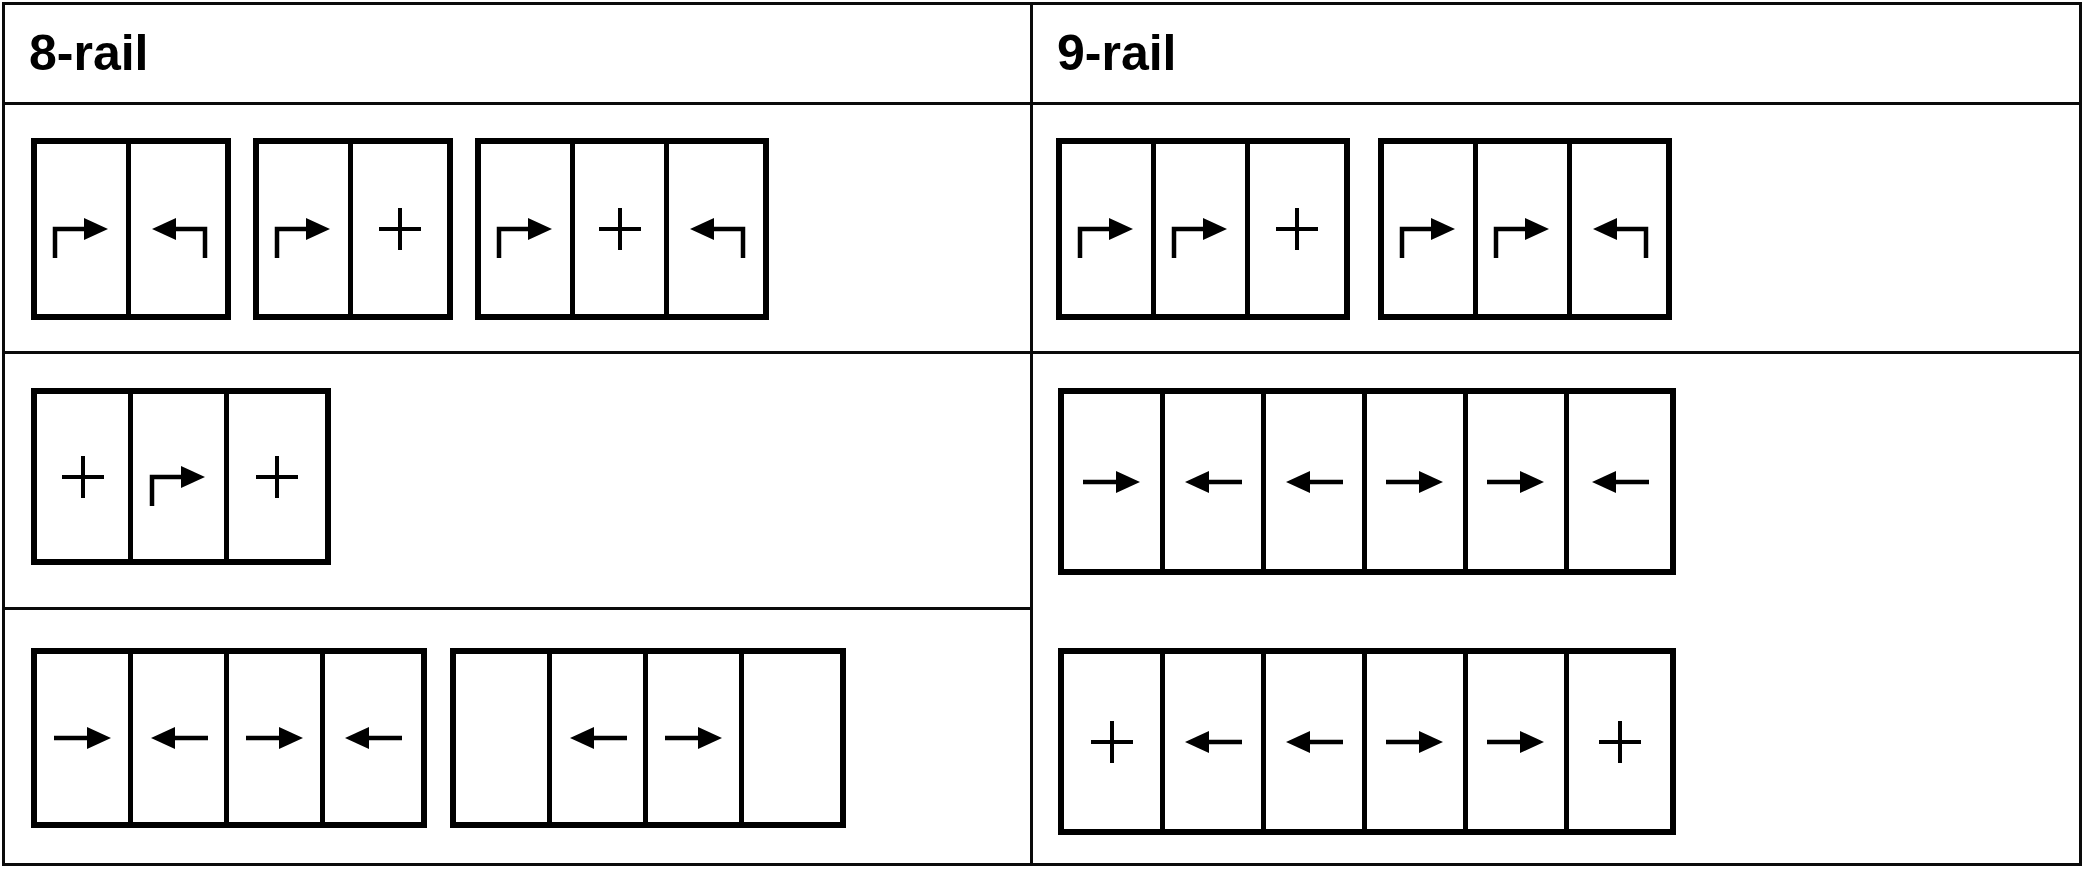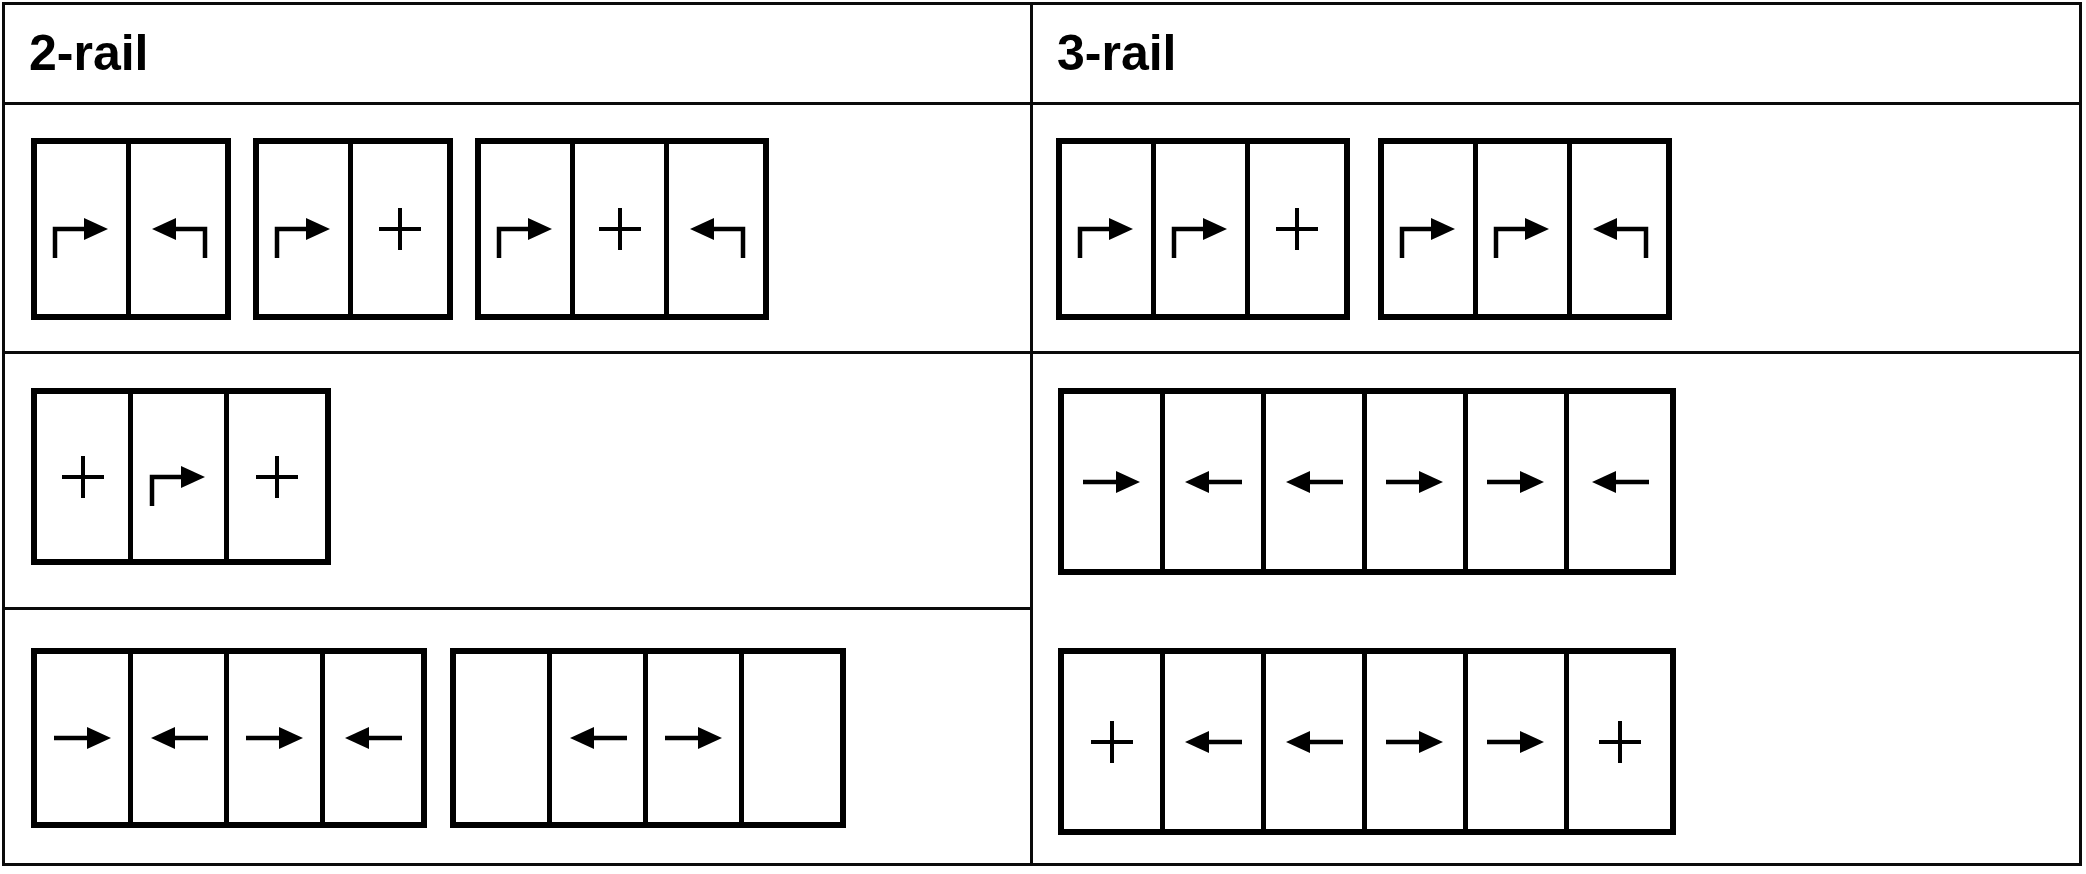--- a/index.html
+++ b/index.html
@@ -83,21 +83,21 @@
   .col-right .rowtall .panel   { width: 101px; }
 
   svg.glyph { display: block; }
 </style>
 </head>
 <body>
 
 <div class="table">
   <div class="col col-left">
     <div class="cell header-cell">
-      <span>2-rail</span>
+      <span>8-rail</span>
     </div>
     <div class="cell row1">
         <div class="diagram">
           <div class="panel">
             <svg viewBox="0 0 68 64" width="68" height="64" class="glyph">
               <path d="M7 61 L7 32 L36 32" fill="none" stroke="#000000" stroke-width="4.5"></path>
               <polygon points="36,21 60,32 36,43" fill="#000000"></polygon>
             </svg>
           </div>
           <div class="panel">
@@ -204,21 +204,21 @@
               <path d="M5 32 L38 32" fill="none" stroke="#000000" stroke-width="4.5"></path>
               <polygon points="38,21 62,32 38,43" fill="#000000"></polygon>
             </svg>
           </div>
           <div class="panel"></div>
         </div>
       </div>
   </div>
   <div class="col col-right">
     <div class="cell header-cell">
-      <span>3-rail</span>
+      <span>9-rail</span>
     </div>
     <div class="cell row1">
         <div class="diagram">
           <div class="panel">
             <svg viewBox="0 0 68 64" width="68" height="64" class="glyph">
               <path d="M7 61 L7 32 L36 32" fill="none" stroke="#000000" stroke-width="4.5"></path>
               <polygon points="36,21 60,32 36,43" fill="#000000"></polygon>
             </svg>
           </div>
           <div class="panel">

